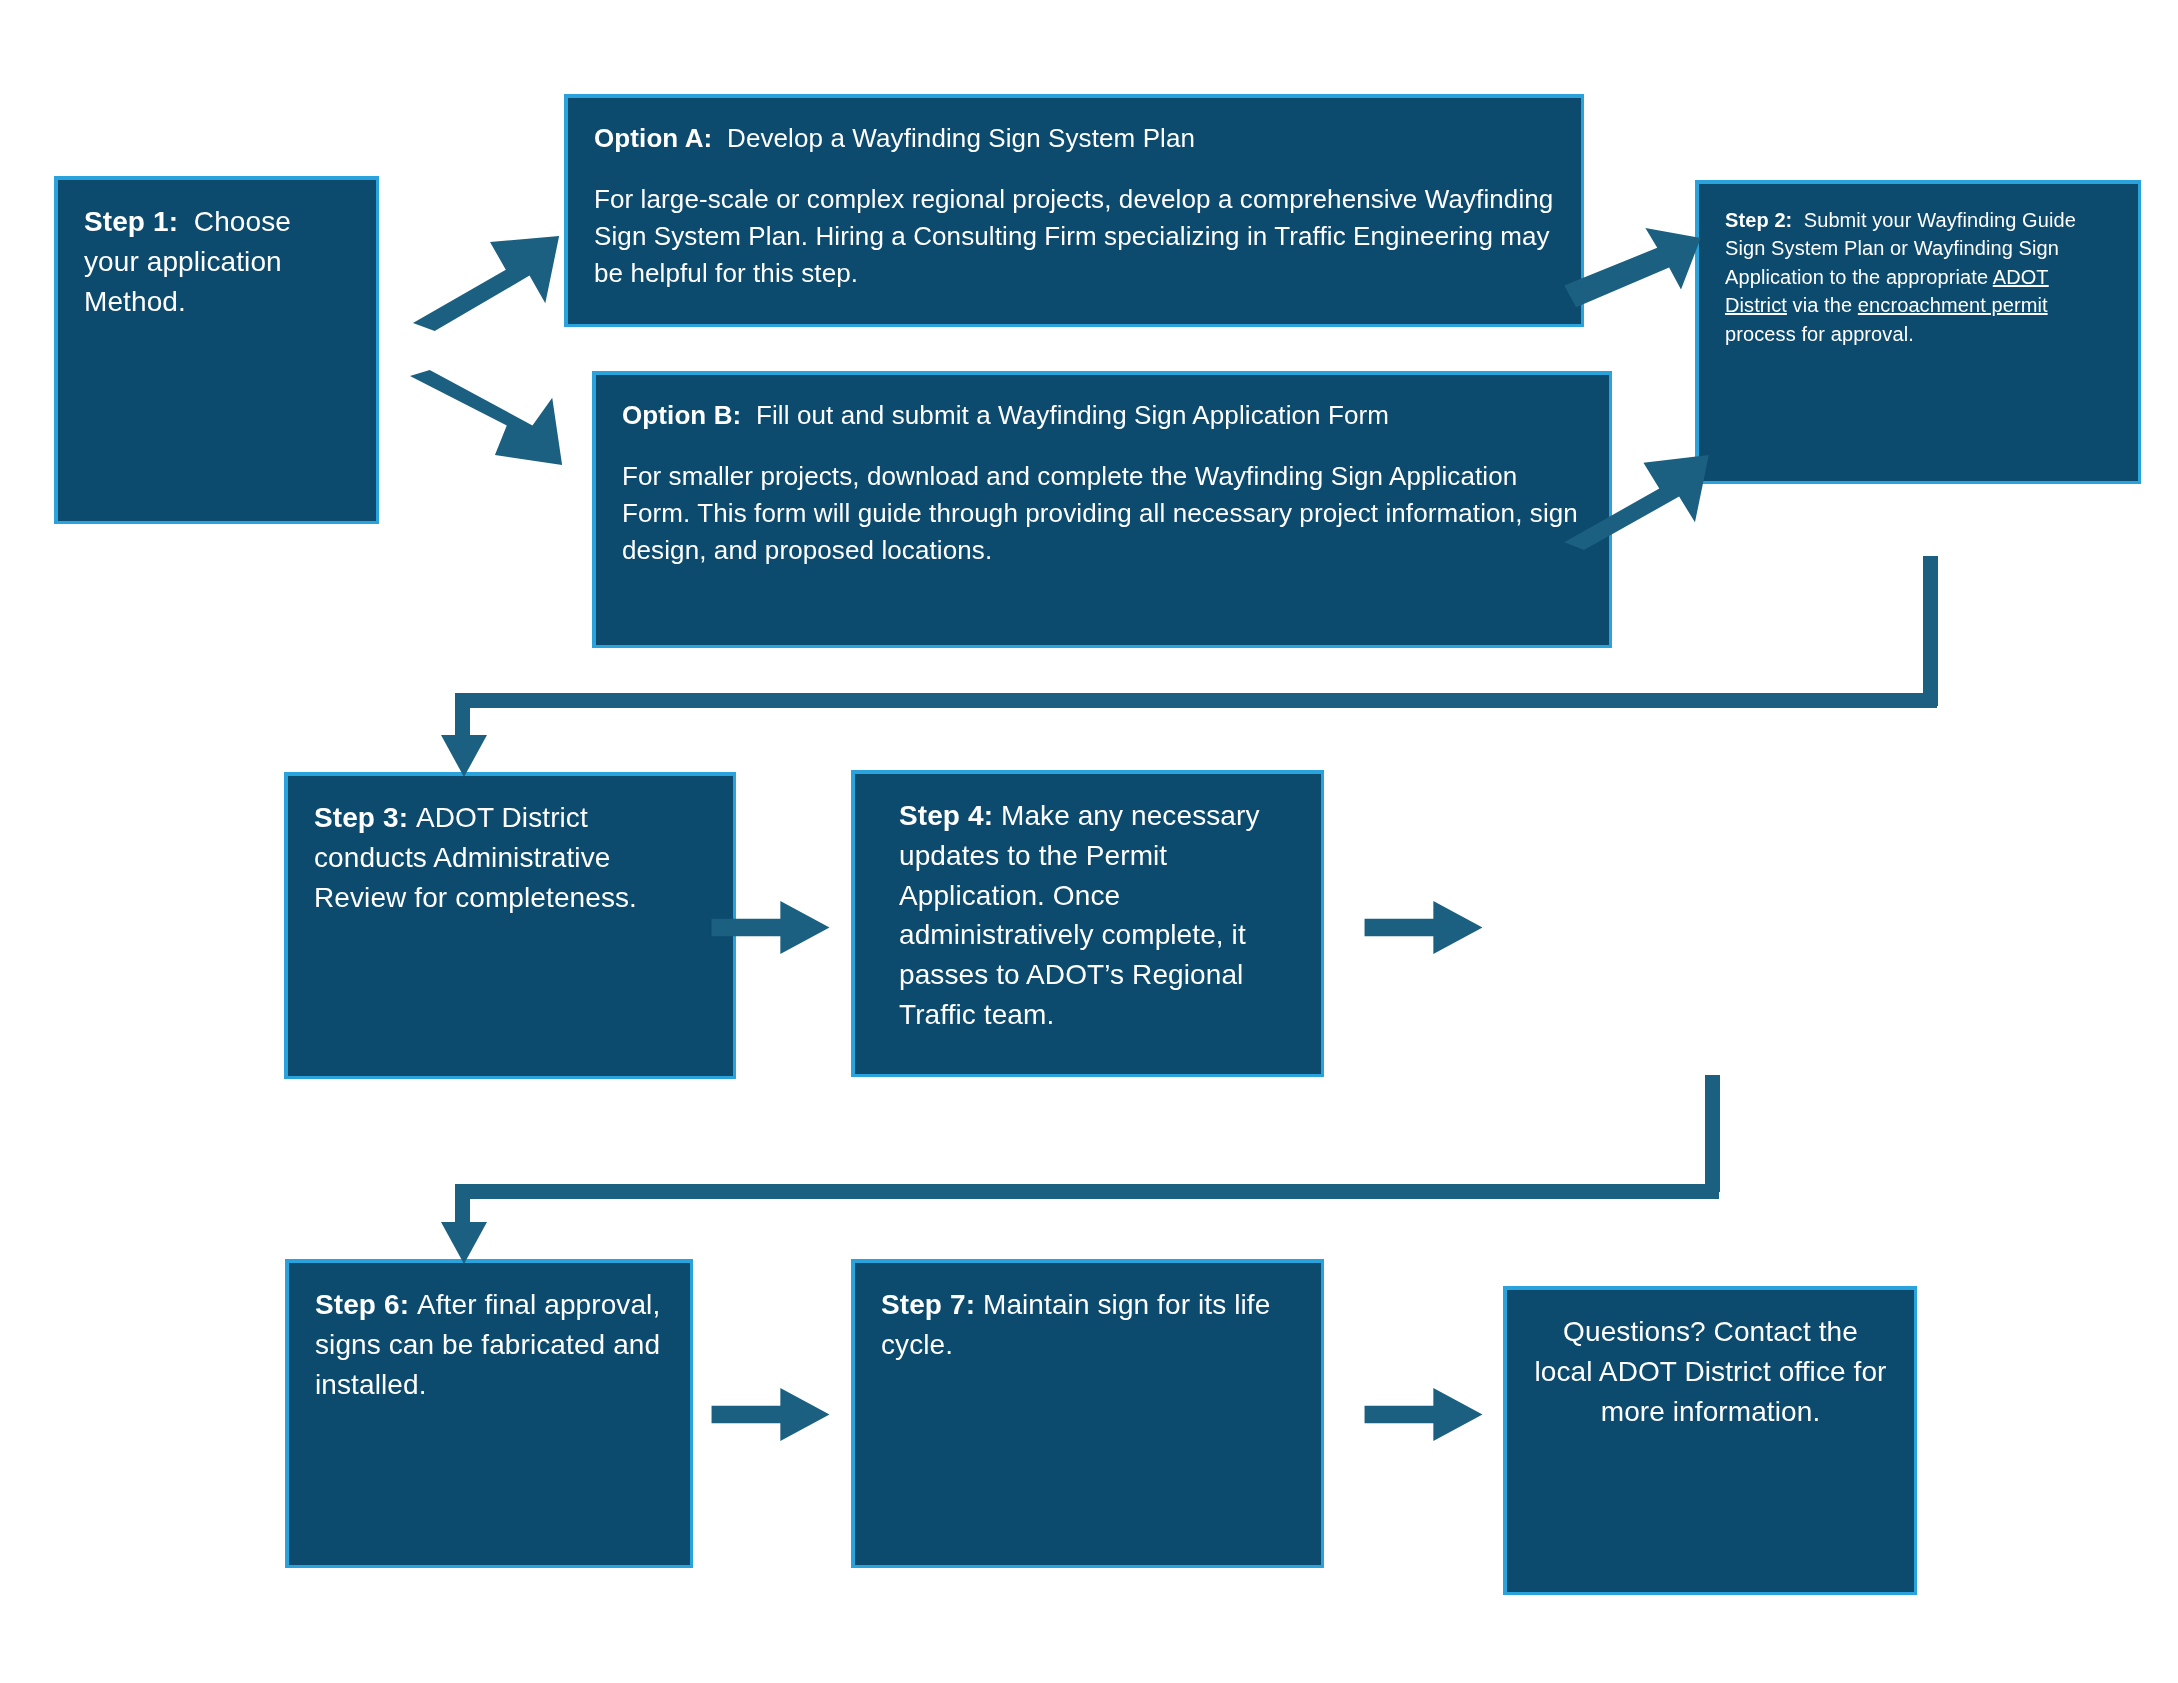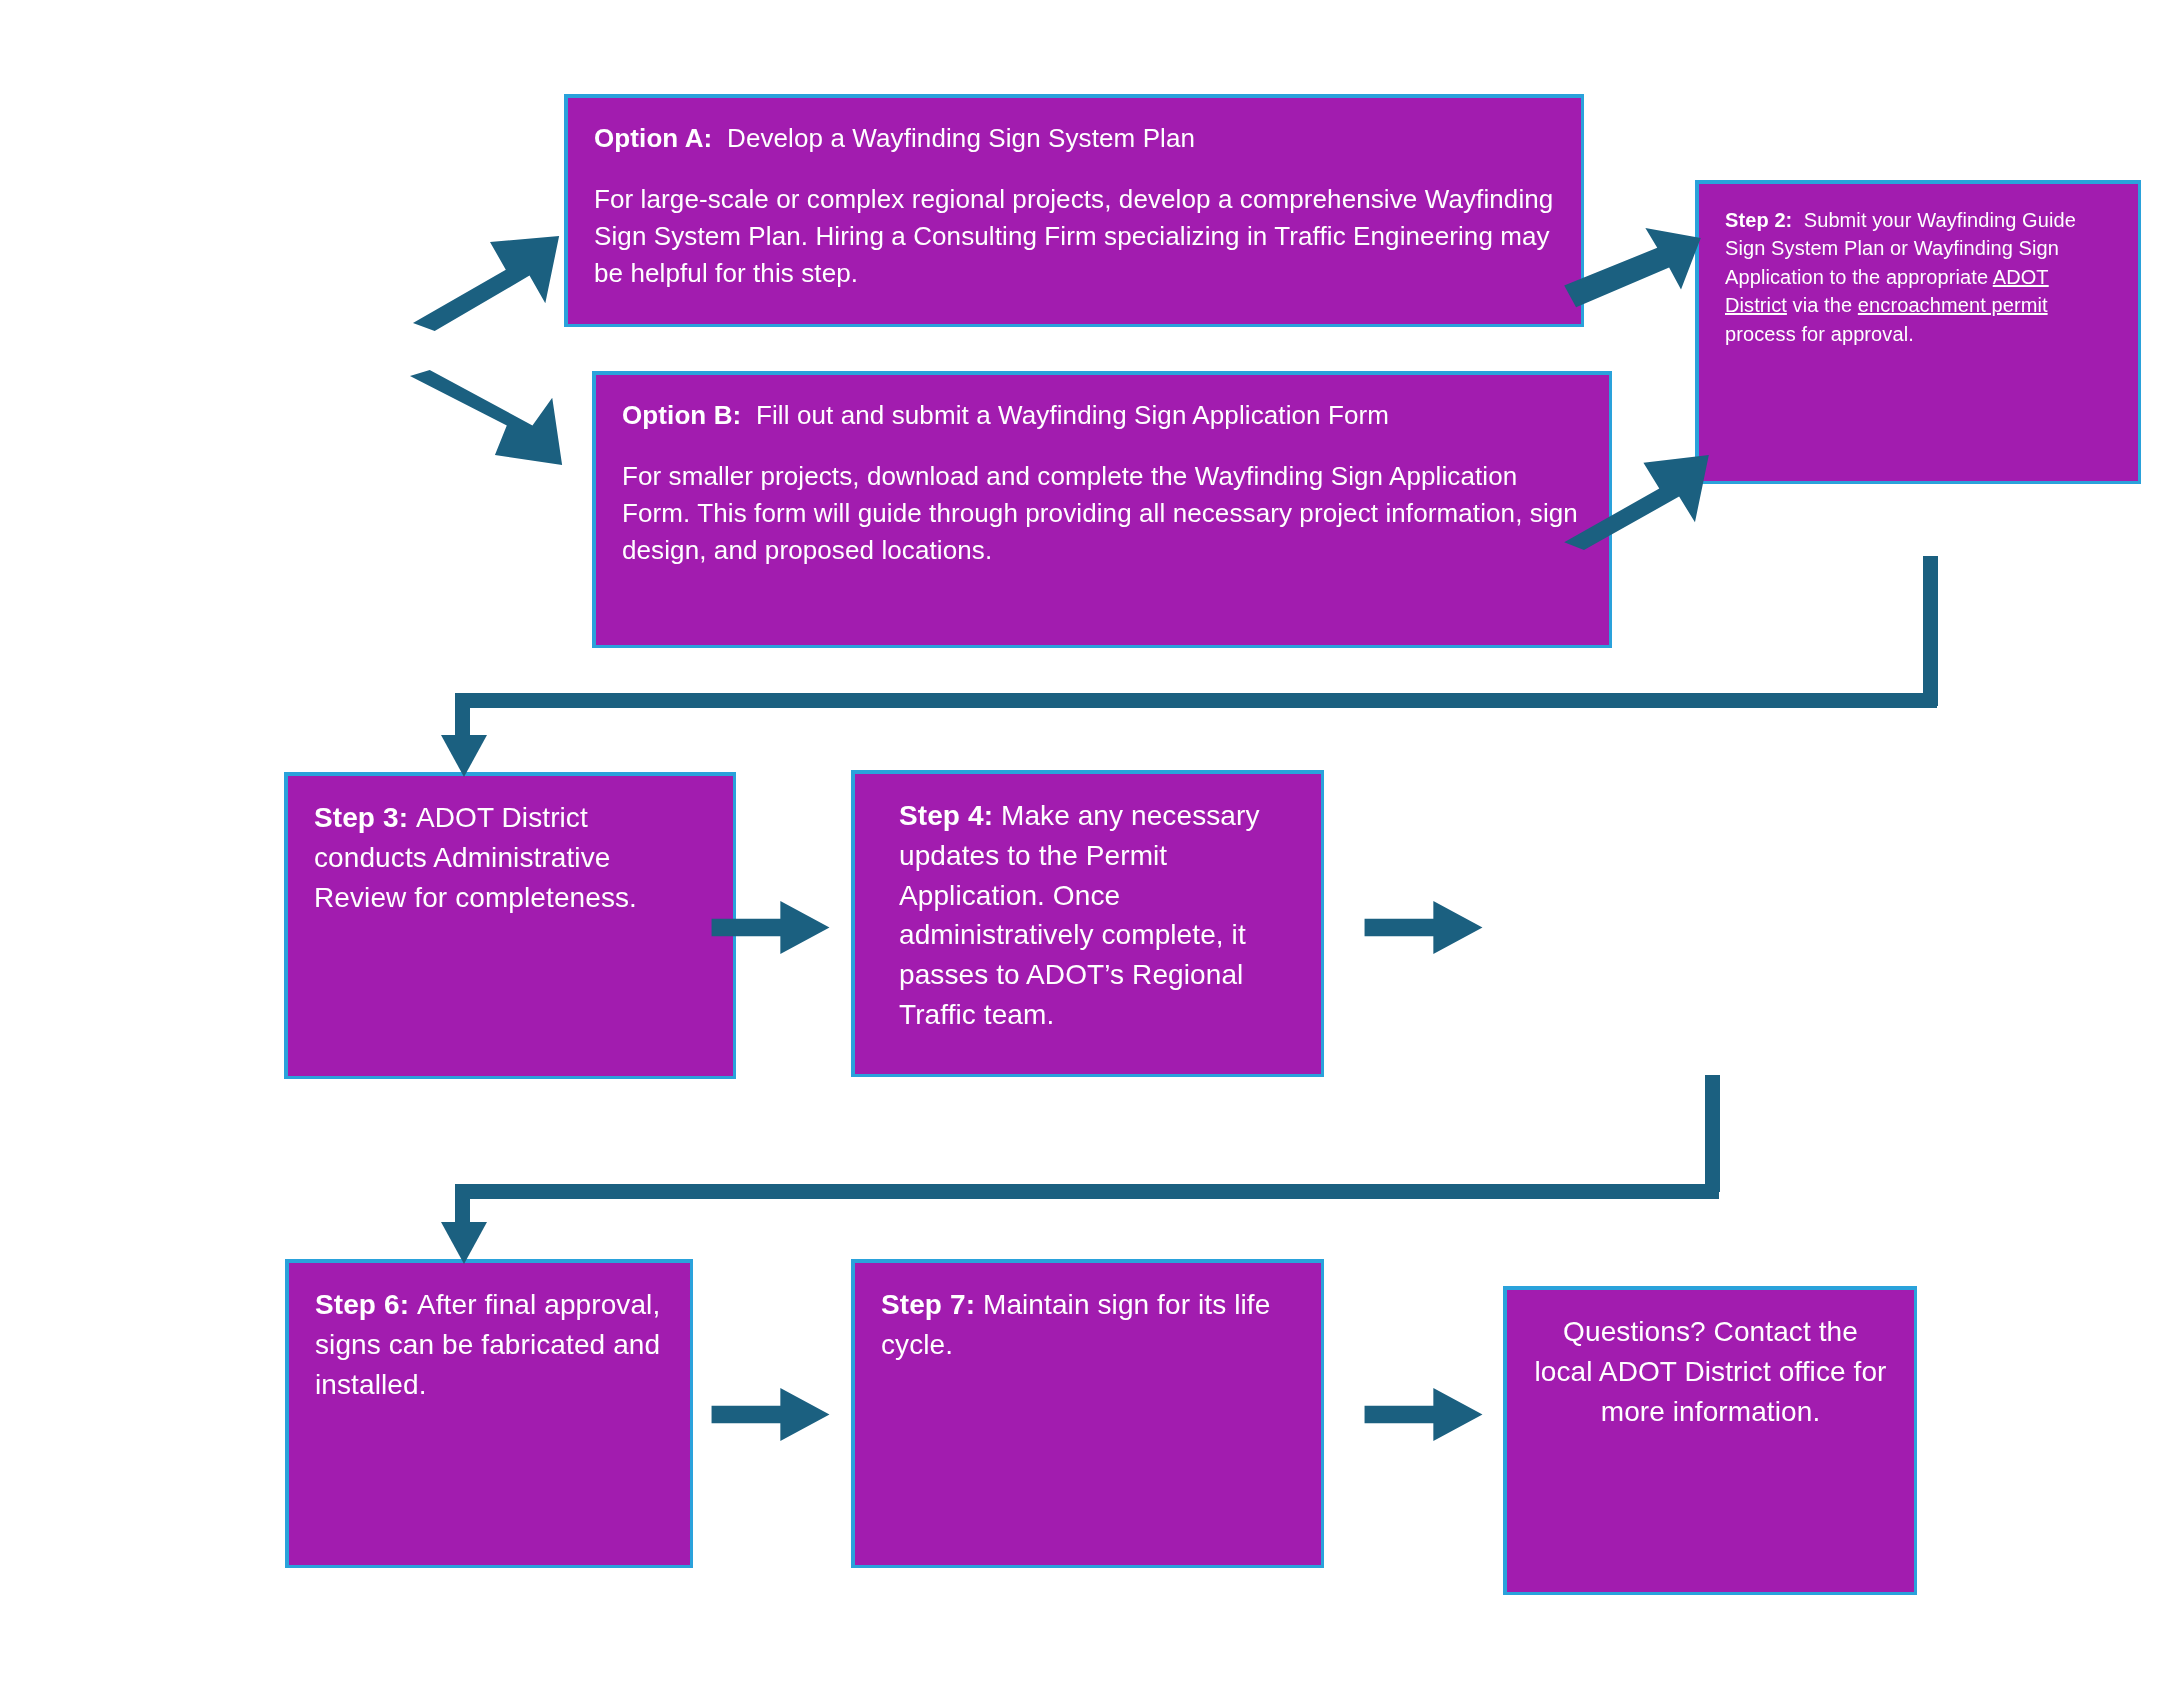--- a/index.html
+++ b/index.html
@@ -6,21 +6,21 @@
   body {
     width:2178px; height:1683px;
     background:#ffffff;
     font-family:"Liberation Sans", sans-serif;
     overflow:hidden;
   }
   #stage { position:relative; width:2178px; height:1683px; }
 
   .box {
     position:absolute;
-    background:#a21caf;
+    background:#0c4a6e;
     border-top:4px solid #2aa2db;
     border-left:4px solid #2aa2db;
     border-right:3px solid #2aa2db;
     border-bottom:3px solid #2aa2db;
     box-sizing:border-box;
     color:#ffffff;
     line-height:1.42;
     letter-spacing:0.1px;
   }
   .box .pad { padding:22px 26px 0 26px; }
@@ -51,20 +51,25 @@
   .bar  { position:absolute; background:#1b6080; }
 
   svg.arrow { position:absolute; overflow:visible; }
   .ink { fill:#1b6080; }
 </style>
 </head>
 <body>
 
 <div id="stage">
 
+  <div class="box" id="step1">
+    <div class="pad">
+      <span class="t"><span class="b">Step 1:</span>&nbsp;&nbsp;<span>Choose your application Method.</span></span>
+    </div>
+  </div>
 
   <div class="box" id="optA">
     <div class="pad">
       <span class="t"><span class="b">Option A:</span>&nbsp;&nbsp;<span>Develop a Wayfinding Sign System Plan</span></span>
       <span class="t">For large-scale or complex regional projects, develop a comprehensive Wayfinding Sign System Plan. Hiring a Consulting Firm specializing in Traffic Engineering may be helpful for this step.</span>
     </div>
   </div>
 
   <div class="box" id="optB">
     <div class="pad">

